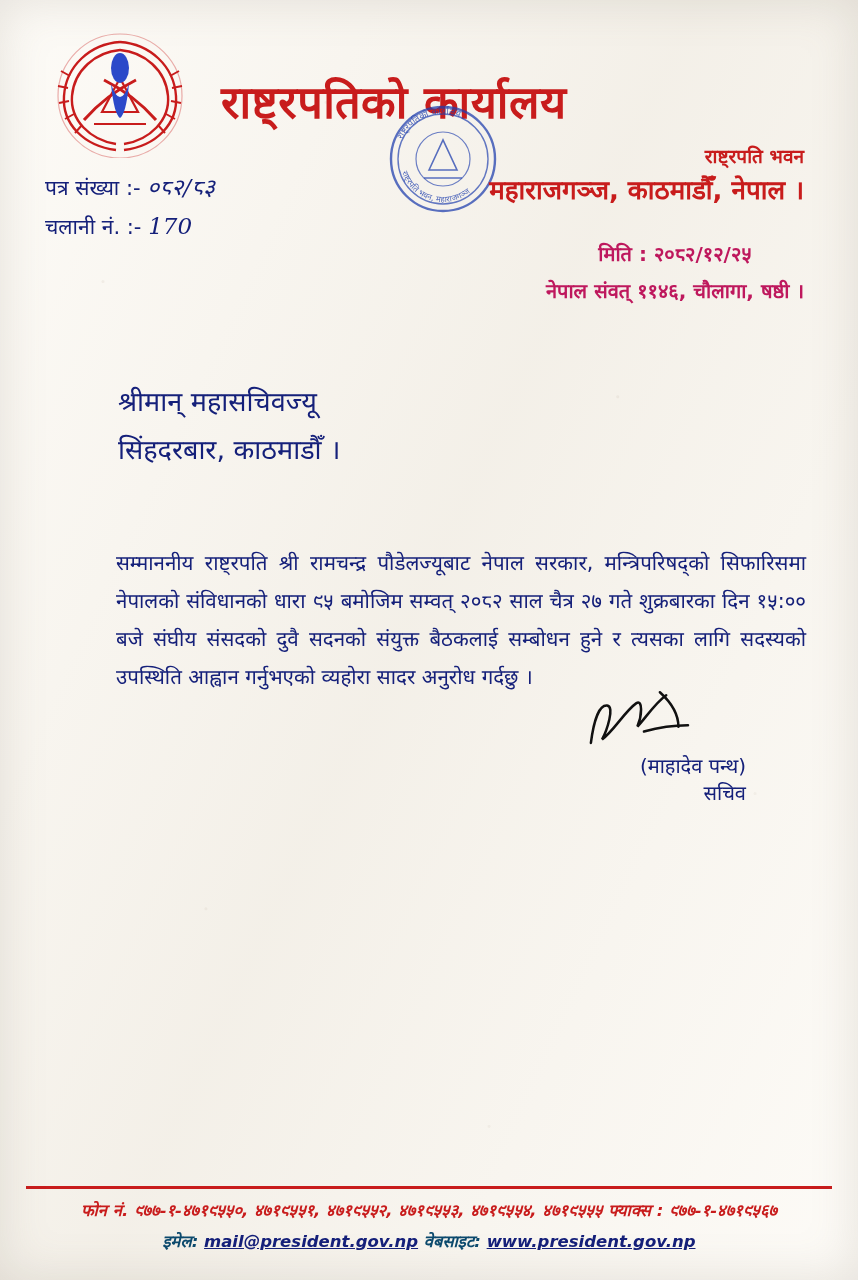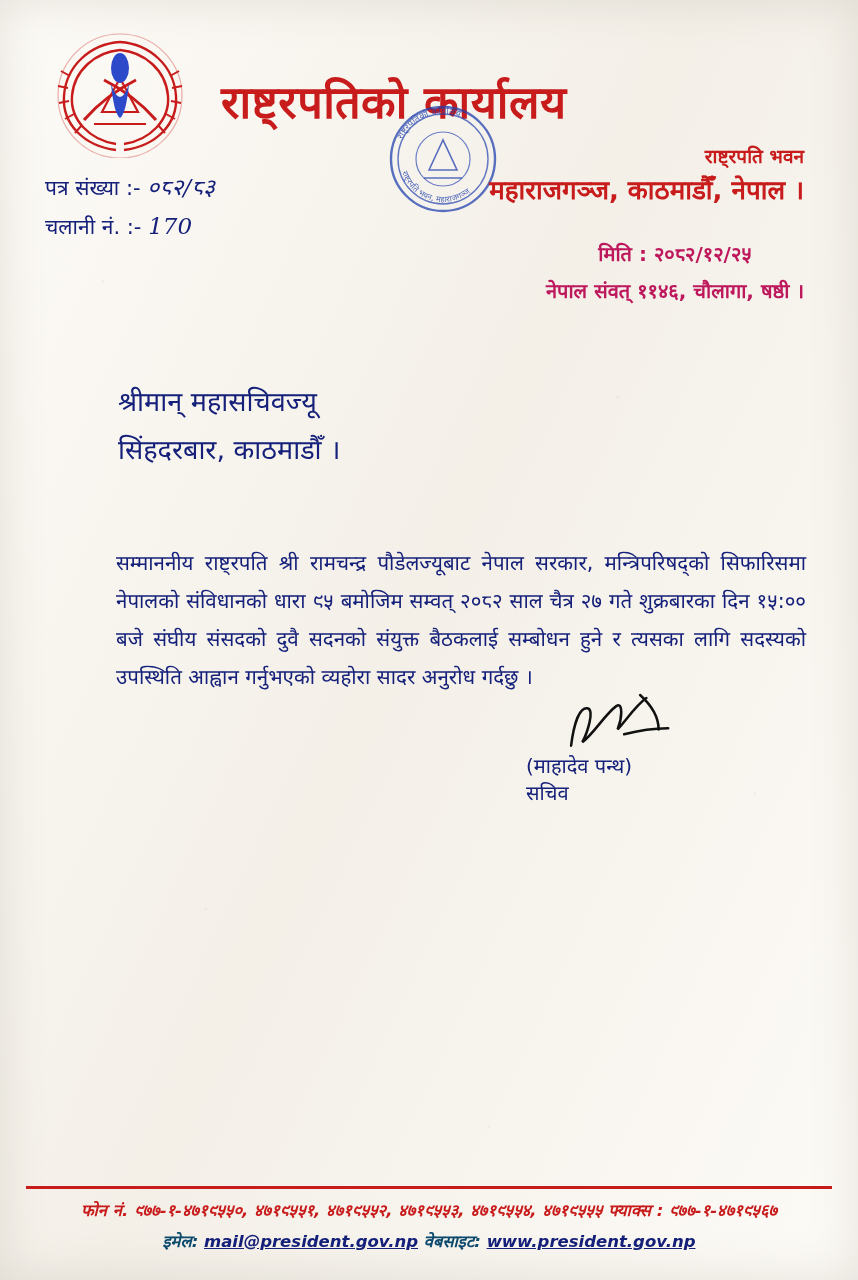--- a/index.html
+++ b/index.html
@@ -125,21 +125,21 @@
     line-height: 1.85;
     text-align: justify;
     margin-top: 30px;
   }
   .body-text p { margin: 0; }
 
   
   .sign-block {
     position: absolute;
     right: 112px; top: 690px;
-    text-align: left;
+    text-align: right;
     color: #15207a;
     width: 220px;
   }
   .sign-mark {
     height: 58px;
     font-family: "DejaVu Serif", "Liberation Serif", serif;
     font-style: italic;
     font-size: 38px;
     color: #111;
     line-height: 1;

